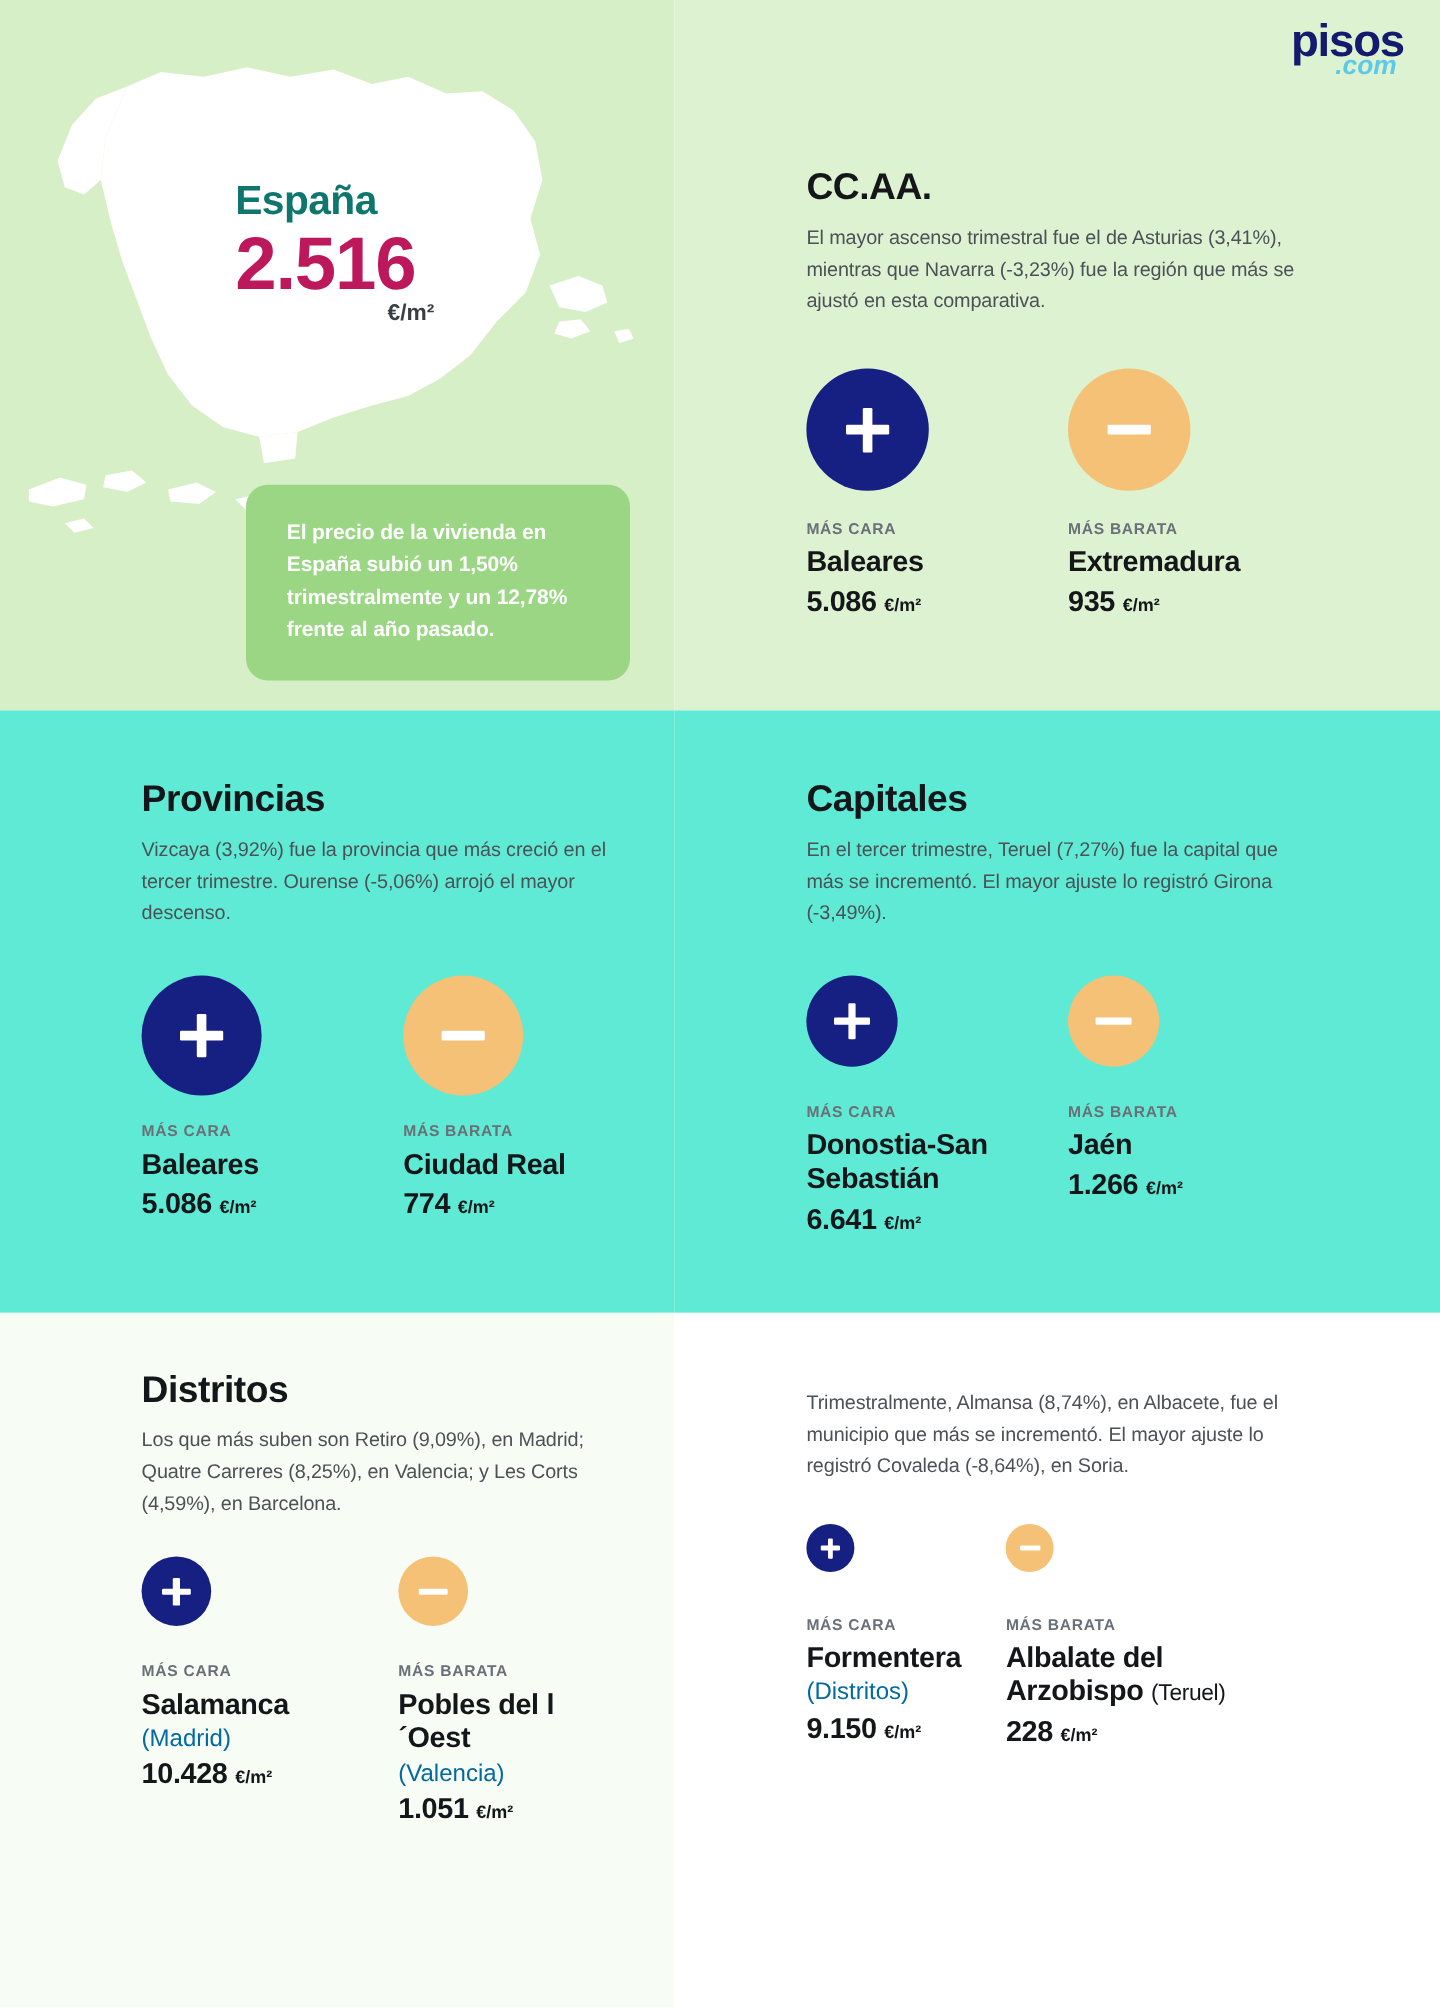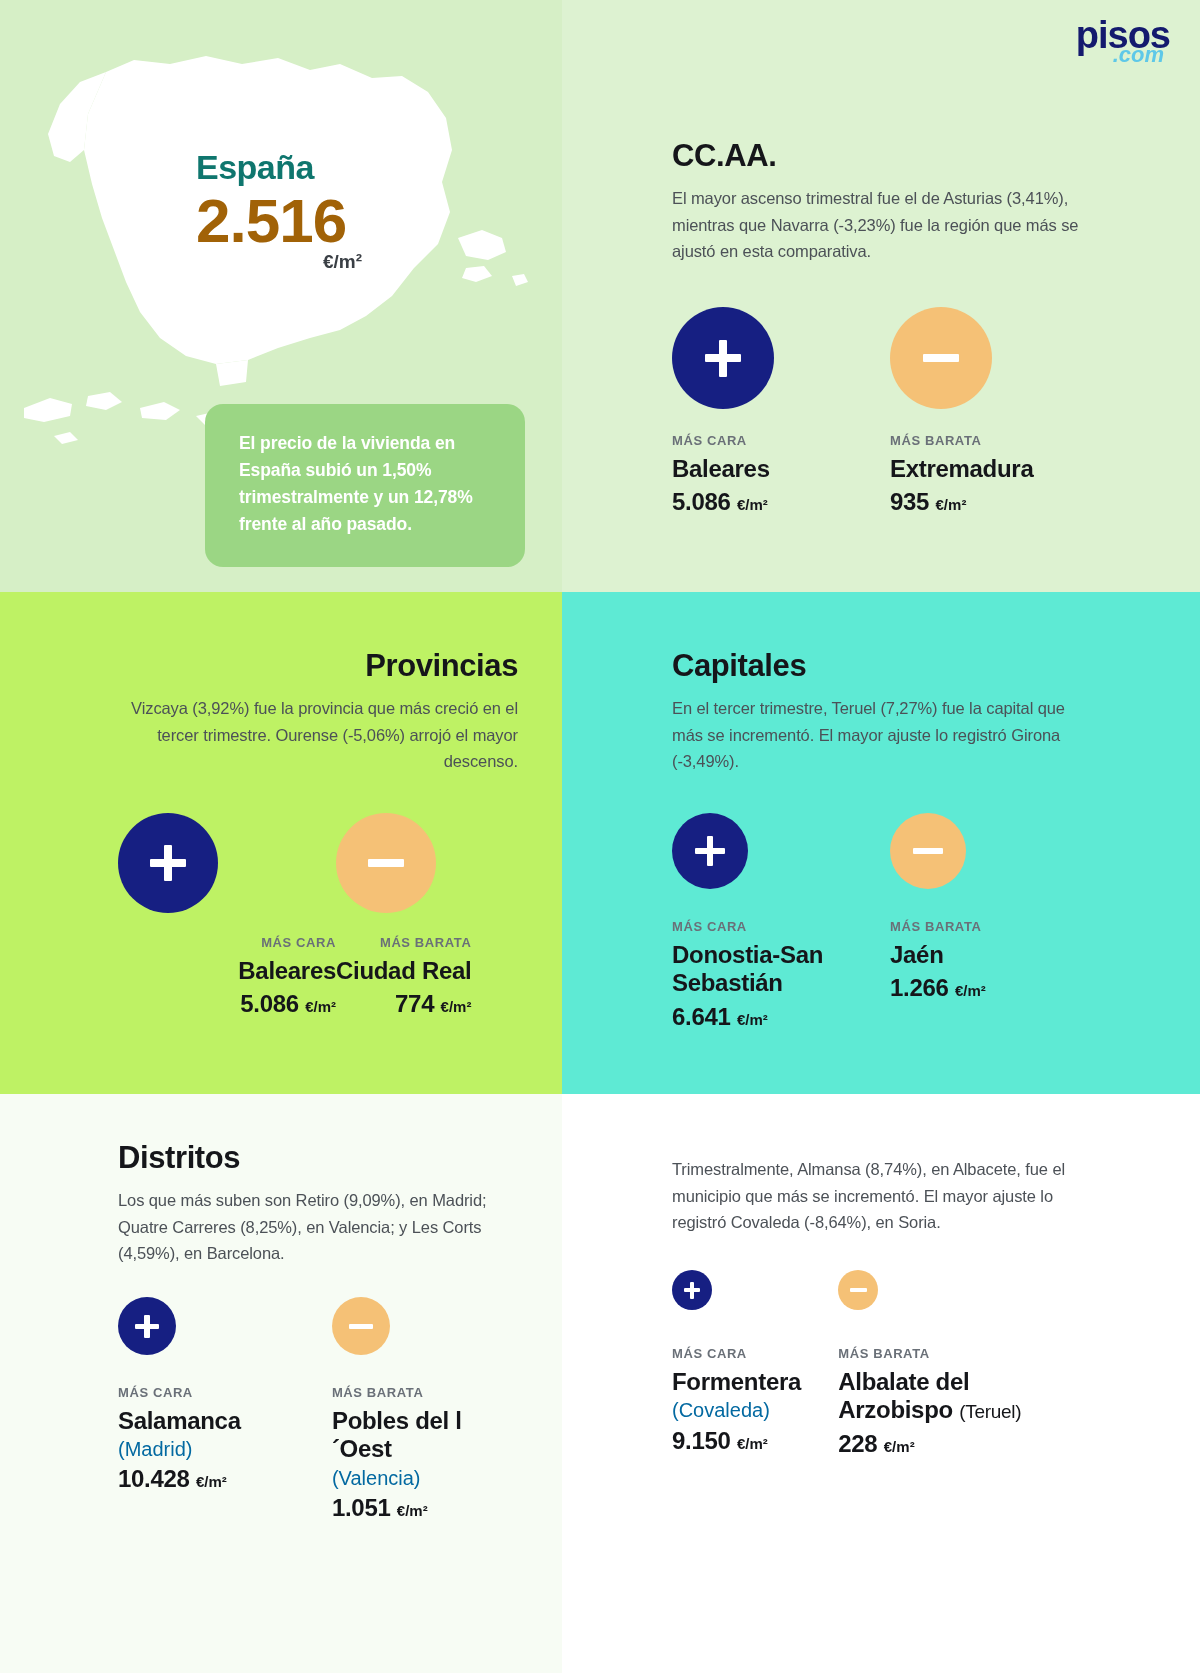--- a/index.html
+++ b/index.html
@@ -15,21 +15,21 @@
     width: 1200px;
     height: 1673px;
     display: grid;
     grid-template-columns: 562px 638px;
     grid-template-rows: 592px 502px 579px;
   }
 
   
   .q-hero     { background: #d6efc6; position: relative; overflow: hidden; }
   .q-ccaa     { background: #ddf2d1; position: relative; }
-  .q-prov     { background: #bef264; position: relative; text-align: right; }
+  .q-prov     { background: #5eead4; position: relative; }
   .q-capit    { background: #5eead4; position: relative; }
   .q-distr    { background: #f7fcf4; position: relative; }
   .q-munic    { background: #ffffff; position: relative; }
 
   
   .logo {
     position: absolute;
     top: 16px; right: 30px;
     text-align: right;
     line-height: 1;
@@ -68,21 +68,21 @@
   .hero-country {
     font-size: 34px;
     font-weight: 700;
     color: #0f766e;
     letter-spacing: -0.5px;
     line-height: 1;
   }
   .hero-value {
     font-size: 62px;
     font-weight: 700;
-    color: #a16207;
+    color: #be185d;
     letter-spacing: -1px;
     line-height: 1.05;
     margin-top: 4px;
   }
   .hero-unit {
     font-size: 19px;
     font-weight: 600;
     color: #3a3f45;
     text-align: right;
     width: 166px;
@@ -399,21 +399,21 @@
       <div class="stats">
         <div class="stat">
           <div class="badge up">
             <span class="sign">
                 <span class="bar-h"></span>
                 <span class="bar-v"></span>
               </span>
           </div>
           <div class="stat-kicker">MÁS CARA</div>
           <div class="stat-name">Formentera</div>
-          <div class="stat-sub">(Covaleda)</div>
+          <div class="stat-sub">(Distritos)</div>
           <div class="stat-price"><span>9.150</span> <span class="unit">€/m²</span></div>
         </div>
         <div class="stat">
           <div class="badge down">
             <span class="sign">
                 <span class="bar-h"></span>
               </span>
           </div>
           <div class="stat-kicker">MÁS BARATA</div>
           <div class="stat-name"><span>Albalate del Arzobispo</span> <span class="inline-region">(Teruel)</span></div>

